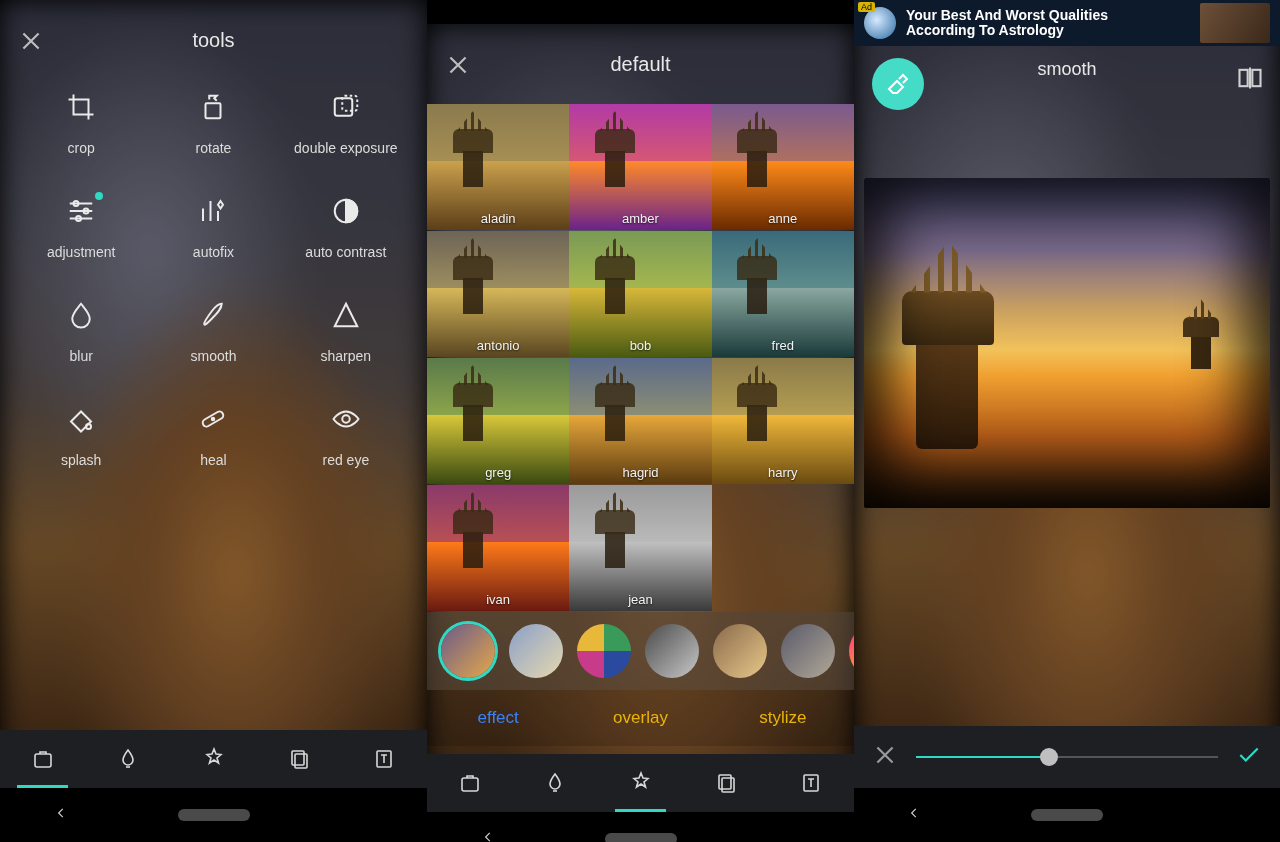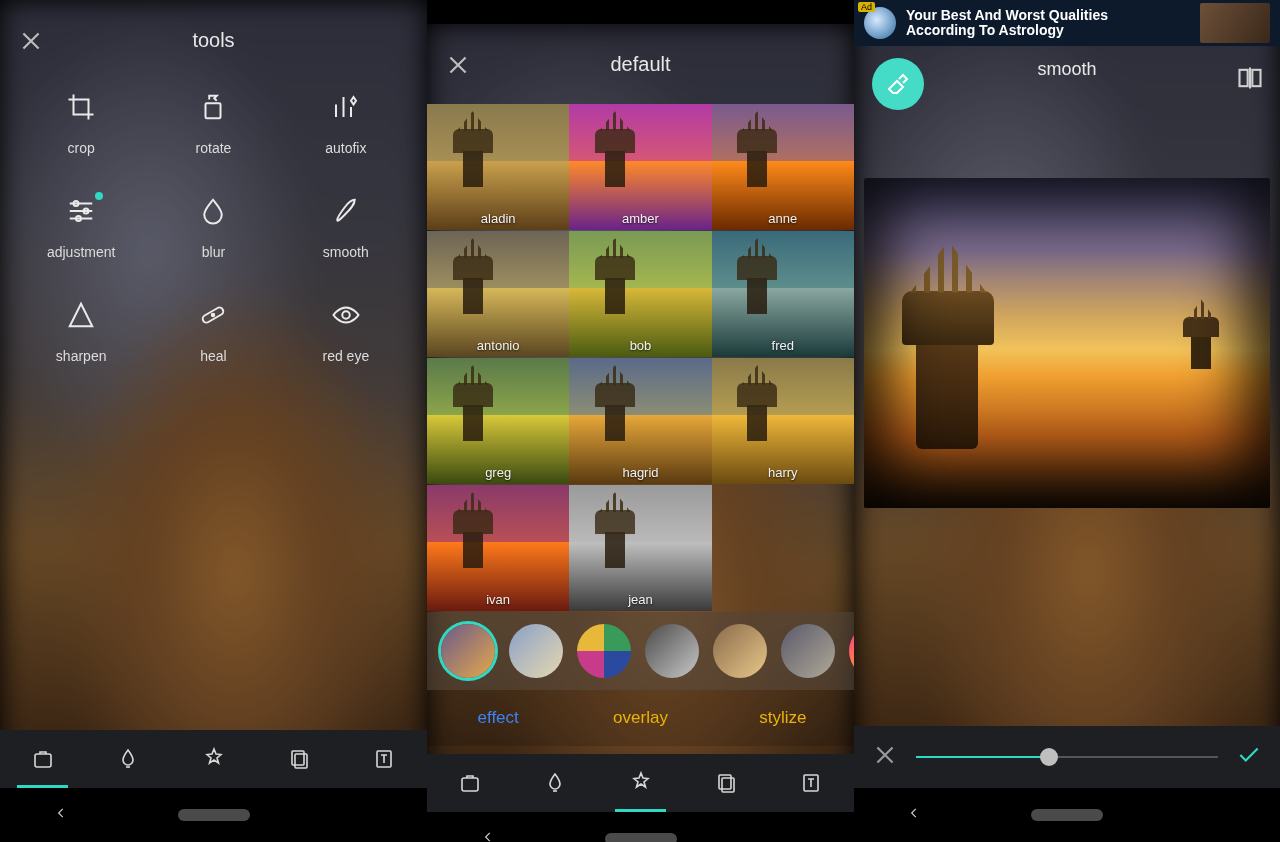--- a/index.html
+++ b/index.html
@@ -129,61 +129,88 @@
             <svg viewBox="0 0 24 24">
               <rect x="6" y="9" width="12" height="12" rx="1"></rect>
               <path d="M9 6V3h6l-2 2 2 2"></path>
             </svg>
           </span>
         <span class="lbl">rotate</span>
       </div>
       <div class="tool">
         <span class="ic">
             <svg viewBox="0 0 24 24">
-              <path d="M4 20V10M10 20V4M16 20v-8"></path>
-              <path d="M18 4l2 3-2 3-2-3z"></path>
-            </svg>
-          </span>
-        <span class="lbl">autofix</span>
+              <rect x="3" y="5" width="14" height="14" rx="2"></rect>
+              <rect x="9" y="3" width="12" height="12" rx="2" stroke-dasharray="2 2"></rect>
+            </svg>
+          </span>
+        <span class="lbl">double exposure</span>
       </div>
       <div class="tool">
         <span class="dot"></span>
         <span class="ic">
             <svg viewBox="0 0 24 24">
               <path d="M3 6h18M3 12h18M3 18h18"></path>
               <circle cx="8" cy="6" r="2"></circle>
               <circle cx="16" cy="12" r="2"></circle>
               <circle cx="10" cy="18" r="2"></circle>
             </svg>
           </span>
         <span class="lbl">adjustment</span>
       </div>
       <div class="tool">
         <span class="ic">
             <svg viewBox="0 0 24 24">
+              <path d="M4 20V10M10 20V4M16 20v-8"></path>
+              <path d="M18 4l2 3-2 3-2-3z"></path>
+            </svg>
+          </span>
+        <span class="lbl">autofix</span>
+      </div>
+      <div class="tool">
+        <span class="ic">
+            <svg viewBox="0 0 24 24">
+              <circle cx="12" cy="12" r="9"></circle>
+              <path d="M12 3a9 9 0 0 1 0 18z" fill="#eaeaea"></path>
+            </svg>
+          </span>
+        <span class="lbl">auto contrast</span>
+      </div>
+      <div class="tool">
+        <span class="ic">
+            <svg viewBox="0 0 24 24">
               <path d="M12 3c4 5 7 8 7 12a7 7 0 0 1-14 0c0-4 3-7 7-12z"></path>
             </svg>
           </span>
         <span class="lbl">blur</span>
       </div>
       <div class="tool">
         <span class="ic">
             <svg viewBox="0 0 24 24">
               <path d="M19 3c-2 0-5 2-8 6s-6 8-6 10 2 0 6-4 8-8 8-12z"></path>
             </svg>
           </span>
         <span class="lbl">smooth</span>
       </div>
       <div class="tool">
         <span class="ic">
             <svg viewBox="0 0 24 24">
               <path d="M12 3l9 18H3z"></path>
             </svg>
           </span>
         <span class="lbl">sharpen</span>
+      </div>
+      <div class="tool">
+        <span class="ic">
+            <svg viewBox="0 0 24 24">
+              <path d="M4 14l8-8 8 8-8 8z"></path>
+              <circle cx="18" cy="18" r="2"></circle>
+            </svg>
+          </span>
+        <span class="lbl">splash</span>
       </div>
       <div class="tool">
         <span class="ic">
             <svg viewBox="0 0 24 24">
               <rect x="3" y="9" width="18" height="6" rx="3" transform="rotate(-30 12 12)"></rect>
               <circle cx="12" cy="12" r="1" fill="#eaeaea"></circle>
             </svg>
           </span>
         <span class="lbl">heal</span>
       </div>

